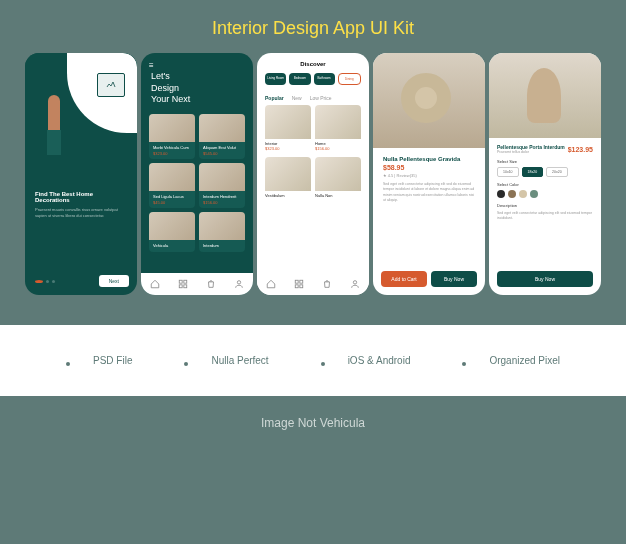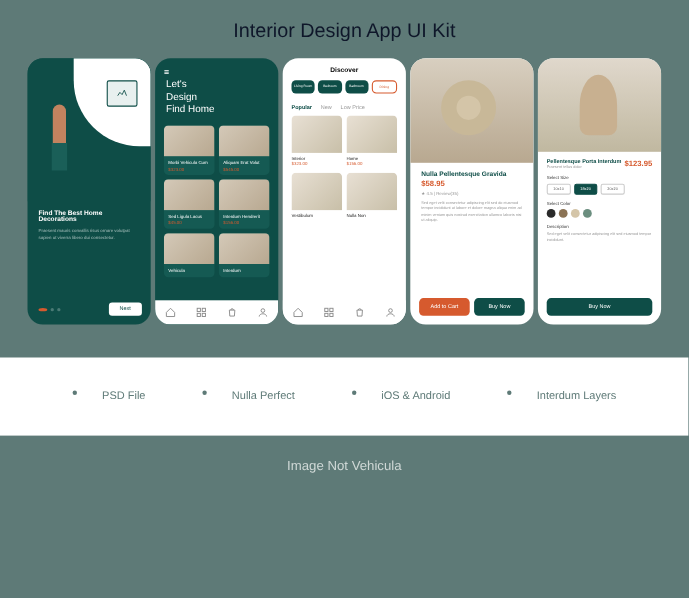--- a/index.html
+++ b/index.html
@@ -1,17 +1,17 @@
 <!DOCTYPE html>
 <html><head>
 <meta charset="utf-8">
 <style>
 *{margin:0;padding:0;box-sizing:border-box;font-family:-apple-system,sans-serif}
 body{background:#5e7a77;width:626px;height:544px;overflow:hidden}
-.header-title{color:#0f172a;text-align:center;font-size:18px;padding:18px 0 14px;font-weight:400}
+.header-title{color:#fde047;text-align:center;font-size:18px;padding:18px 0 14px;font-weight:400}
 .screens{display:flex;gap:4px;justify-content:center;padding:0 20px}
 .screen{width:112px;height:242px;background:#fff;border-radius:14px;overflow:hidden;position:relative;font-size:5px}
 .s1{background:#0e4d47;color:#fff}
 .s1-ill{height:130px;position:relative;background:linear-gradient(180deg,#0e4d47 0%,#0e4d47 100%)}
 .s1-skip{position:absolute;top:6px;right:8px;font-size:5px;color:#ccc}
 .s1-curve{position:absolute;top:0;right:0;width:70px;height:80px;background:#fff;border-radius:0 14px 0 60px}
 .s1-frame{position:absolute;top:20px;right:12px;width:28px;height:24px;border:1.5px solid #0e4d47;background:#e8f0ef;border-radius:2px;display:flex;align-items:center;justify-content:center}
 .s1-person{position:absolute;left:18px;top:42px;width:22px;height:60px}
 .s1-body{width:12px;height:35px;background:#c2835f;border-radius:6px 6px 0 0;margin:0 auto}
 .s1-legs{width:14px;height:25px;background:#1a5f58;margin:0 auto}
@@ -67,21 +67,21 @@
 .s5-price{font-size:7px;color:#d65a2e;font-weight:600}
 .s5-label{font-size:4px;color:#333;margin-top:5px;margin-bottom:3px}
 .s5-sizes{display:flex;gap:3px}
 .s5-size{padding:2px 5px;border:0.5px solid #ccc;border-radius:2px;font-size:3.5px;color:#666}
 .s5-size.active{background:#0e4d47;color:#fff;border-color:#0e4d47}
 .s5-colors{display:flex;gap:3px}
 .s5-color{width:8px;height:8px;border-radius:50%}
 .s5-desc{font-size:3.5px;color:#999;line-height:1.4;margin-top:3px}
 .s5-buy{position:absolute;bottom:8px;left:8px;right:8px;background:#0e4d47;color:#fff;padding:5px;border-radius:4px;font-size:5px;text-align:center}
 .features{background:#fff;margin-top:30px;padding:30px 40px;display:flex;justify-content:space-around}
-.feat{display:flex;align-items:flex-start;gap:23px;color:#5e7a77;font-size:10px}
+.feat{display:flex;align-items:flex-end;gap:23px;color:#5e7a77;font-size:10px}
 .feat-dot{width:4px;height:4px;border-radius:50%;background:#5e7a77}
 .footer{text-align:center;color:#cfd8d6;font-size:12px;padding:20px}
 </style>
 </head>
 <body>
 
 <div class="header-title">Interior Design App UI Kit</div>
 
 <div class="screens">
 
@@ -109,21 +109,21 @@
         <div class="s1-dot"></div>
   </div>
   <div class="s1-next">Next</div>
 </div>
 
 <div class="screen s2">
   <div class="s2-menu">≡</div>
   <div class="s2-head">
     <div class="s2-h" style="white-space:pre-line">Let's
 Design
-Find Home</div>
+Your Next</div>
   </div>
   <div class="s2-grid" id="s2grid">
         <div class="s2-card">
           <div class="s2-img"></div>
           <div class="s2-ci">
             <div class="s2-ct">Morbi Vehicula Cum</div>
             <div class="s2-cp">$323.00</div>
           </div>
         </div>
         <div class="s2-card">
@@ -304,16 +304,16 @@
     <div class="feat">
       <div class="feat-dot"></div>
       <span>Nulla Perfect</span>
     </div>
     <div class="feat">
       <div class="feat-dot"></div>
       <span>iOS &amp; Android</span>
     </div>
     <div class="feat">
       <div class="feat-dot"></div>
-      <span>Interdum Layers</span>
+      <span>Organized Pixel</span>
     </div>
   </div>
 <div class="footer">Image Not Vehicula</div>
 
 </body></html>

